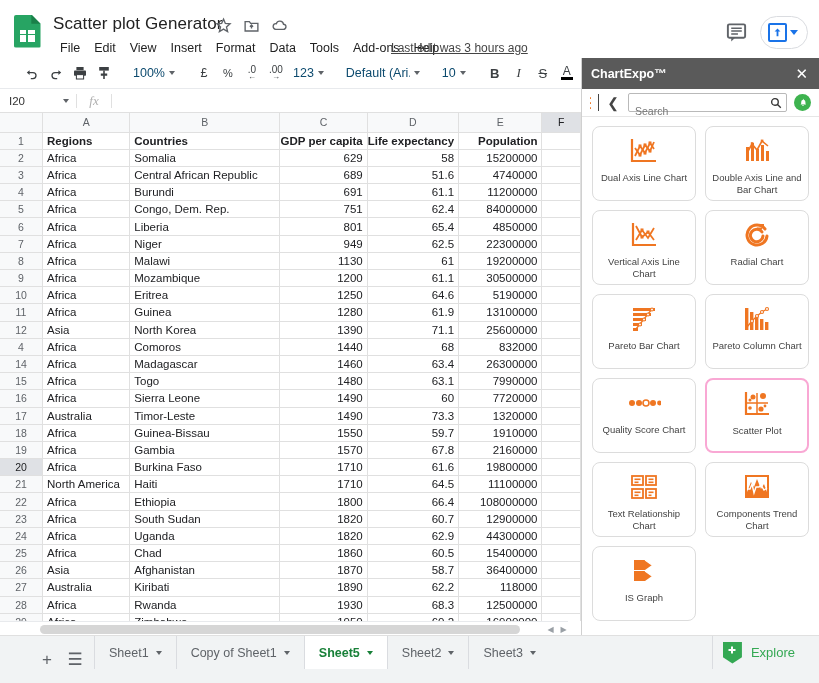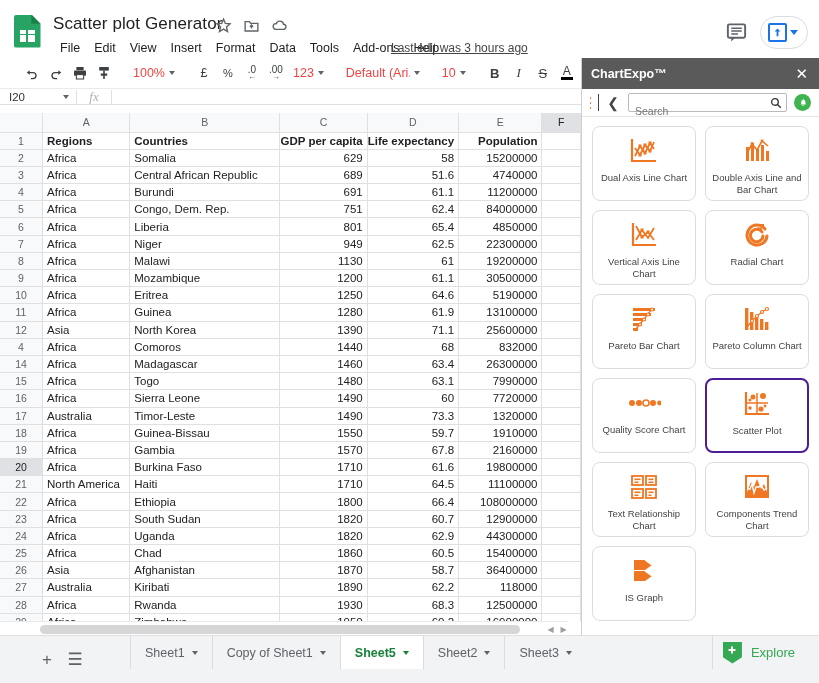--- a/index.html
+++ b/index.html
@@ -80,27 +80,27 @@
     background:#fff; display:flex; align-items:center; padding-left:20px; gap:0;
   }
   .fb {
     height:24px; min-width:24px; display:flex; align-items:center; justify-content:center;
     color:#3c4043; font-size:12.5px; cursor:pointer; border-radius:3px; padding:0 3px;
   }
   .fb svg { display:block; }
   .fsep { width:1px; height:18px; background:#e0e0e0; margin:0 6px; }
   .fb-combo {
     height:24px; display:flex; align-items:center; gap:4px; padding:0 5px;
-    font-size:12.5px; color:#ef4444; cursor:pointer; border-radius:3px; white-space:nowrap;
+    font-size:12.5px; color:#0c4a6e; cursor:pointer; border-radius:3px; white-space:nowrap;
   }
   .tri { width:0;height:0;border-left:3.5px solid transparent;border-right:3.5px solid transparent;border-top:4.5px solid #5f6368; }
 
   
   .formulabar {
-    position:absolute; left:0; top:88px; width:581px; height:17px;
+    position:absolute; left:0; top:88px; width:581px; height:25px;
     background:#fff; border-top:1px solid #e8eaed; border-bottom:1px solid #e0e0e0;
     display:flex; align-items:center;
   }
   .namebox {
     width:76px; height:25px; display:flex; align-items:center; padding-left:9px;
     font-size:11.5px; color:#333; cursor:text;
   }
   .namebox-tri { margin-left:auto; margin-right:7px; }
   .nb-sep { width:1px; height:14px; background:#e0e0e0; }
   .fx { width:34px; display:flex; align-items:center; justify-content:center;
@@ -148,21 +148,21 @@
   
   .sheetbar {
     position:absolute; left:0; top:635px; width:819px; height:48px;
     background:#f1f3f4; border-top:1px solid #e0e0e0; display:flex; align-items:stretch;
   }
   .sb-icons { display:flex; align-items:center; gap:2px; padding:0 6px 0 34px; }
   .sb-ico {
     width:26px; height:26px; display:flex; align-items:center; justify-content:center;
     color:#5f6368; cursor:pointer; border-radius:50%; font-size:17px;
   }
-  .tabs { display:flex; align-items:stretch;margin-left:36px; }
+  .tabs { display:flex; align-items:stretch; }
   .tab {
     display:flex; align-items:center; gap:7px; padding:0 14px; height:33px;
     margin-top:0; font-size:12.5px; color:#5f6368; cursor:pointer;
     border-left:1px solid #dadce0; white-space:nowrap;
   }
   .tab.active { background:#fff; color:#188038; font-weight:bold;text-align:center; }
   .tab .tri { border-top-color:#5f6368; }
   .tab.active .tri { border-top-color:#188038; }
   .explore {
     position:absolute; right:14px; top:0; height:33px;
@@ -209,21 +209,21 @@
 
   .cards {
     padding:9px 10px; display:grid; grid-template-columns:1fr 1fr; gap:9px;
     height:518px; overflow:hidden; align-content:start;
   }
   .card {
     background:#fff; border:1px solid #dcdcdc; border-radius:8px;
     height:75px; display:flex; flex-direction:column; align-items:center;
     justify-content:flex-start; padding:7px 4px 0; cursor:pointer; position:relative;
   }
-  .card.selected { border:2px solid #4c1d95;align-items:center; }
+  .card.selected { border:2px solid #f9a8d4;align-items:center; }
   .card-ico { height:34px; display:flex; align-items:center; justify-content:center; }
   .card-ico svg { display:block; }
   .card-lbl {
     font-size:9.5px; color:#444; text-align:center; line-height:1.25; margin-top:4px;
     padding:0 2px;
   }
 </style>
 </head>
 <body>
 

